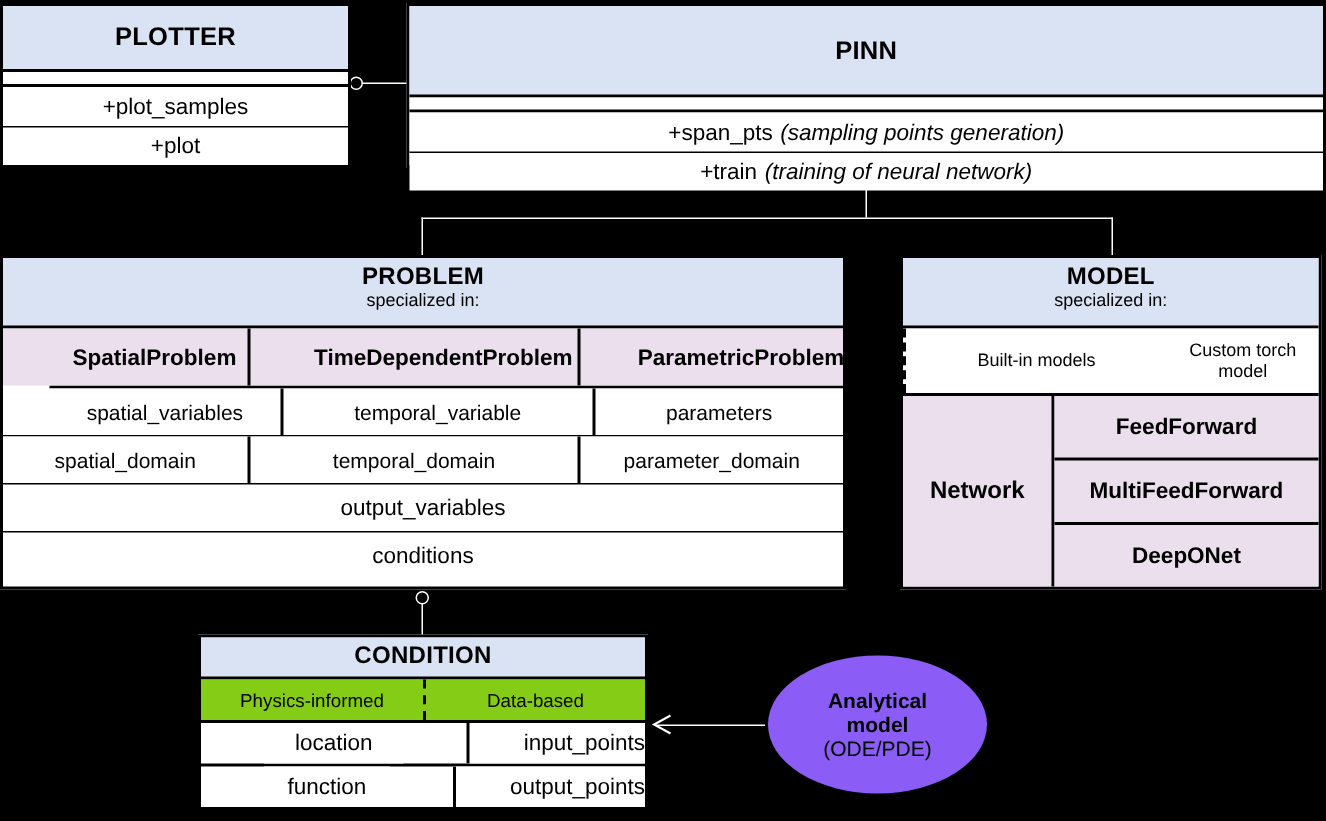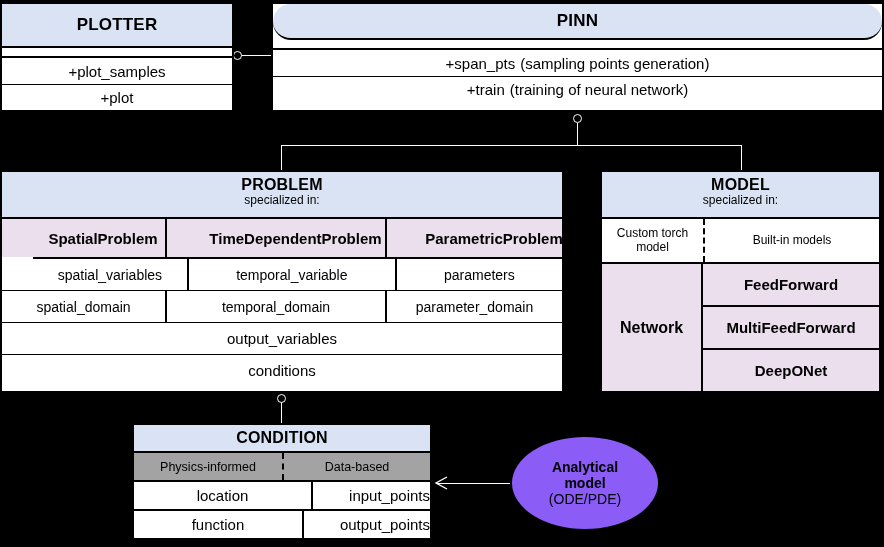--- a/index.html
+++ b/index.html
@@ -45,31 +45,31 @@
   }
   .row {
     background: #ffffff;
     border-top: 1px solid #000000;
     text-align: center;
     display: flex;
     align-items: center;
     justify-content: center;
   }
   .row.first { border-top: none; }
-  .row .ital { }
+  .row .ital { font-style: italic; }
 
   
   #plotter { left: 0px; top: 2px; width: 234px; height: 110px; }
   #plotter .uml-title { height: 44px; font-size: 17px; display: flex; align-items: center; justify-content: center; }
   #plotter .empty-bar { height: 10px; background: #ffffff; border-bottom: 2px solid #000000; }
   #plotter .row { height: 26px; font-size: 15px; }
 
   
   #pinn { left: 271px; top: 2px; width: 613px; height: 110px; }
-  #pinn .uml-title { height: 36px; font-size: 17px; display: flex; align-items: center; justify-content: center; border-radius: 19px; }
+  #pinn .uml-title { height: 61px; font-size: 17px; display: flex; align-items: center; justify-content: center; }
   #pinn .empty-bar { height: 10px; background: #ffffff; border-bottom: 2px solid #000000; }
   #pinn .row { height: 26px; font-size: 15px; }
 
   
   #problem { left: 0px; top: 170px; width: 564px; height: 223px; }
   #problem .uml-title { height: 47px; font-size: 16px; padding-top: 4px; }
   .grid-row { display: flex; border-top: 2px solid #000000; }
   .grid-row.hdr { border-top: none; }
   .cell {
     border-left: 2px solid #000000;
@@ -111,21 +111,21 @@
     flex: 1; background: #ebdeed;
     border-top: 2px solid #000000;
     display: flex; align-items: center; justify-content: center;
     font-weight: bold; font-size: 15px;
   }
   .builtin .b:first-child { border-top: none; }
 
   
   #condition { left: 132px; top: 423px; width: 300px; height: 117px; }
   #condition .uml-title { height: 28px; font-size: 16px; display: flex; align-items: center; justify-content: center; }
-  .cond-kinds { display: flex; height: 27px; background: #a3a3a3; }
+  .cond-kinds { display: flex; height: 27px; background: #84cc16; }
   .cond-kinds .k {
     width: 50%; display: flex; align-items: center; justify-content: center;
     font-size: 12.5px;
   }
   .cond-kinds .k.right { border-left: 2px dashed #000000; }
   .cond-row { display: flex; height: 29px; border-top: 2px solid #000000; }
   .cond-row .c {
     width: 50%; display: flex; align-items: center; justify-content: center;
     font-size: 15px; background: #ffffff; margin-left: 42px;
   }
@@ -238,22 +238,22 @@
     <div class="full">conditions</div>
   </div>
 
   <div class="uml" id="model">
     <div class="uml-title">
       <span>MODEL</span>
       <span class="sub">specialized in:</span>
     </div>
 
     <div class="model-kinds">
+      <div class="k right">Built-in models</div>
       <div class="k left">Custom torch model</div>
-      <div class="k right">Built-in models</div>
     </div>
 
     <div class="model-body">
       <div class="net-cell">Network</div>
       <div class="builtin">
         <div class="b">FeedForward</div>
         <div class="b">MultiFeedForward</div>
         <div class="b">DeepONet</div>
       </div>
     </div>

